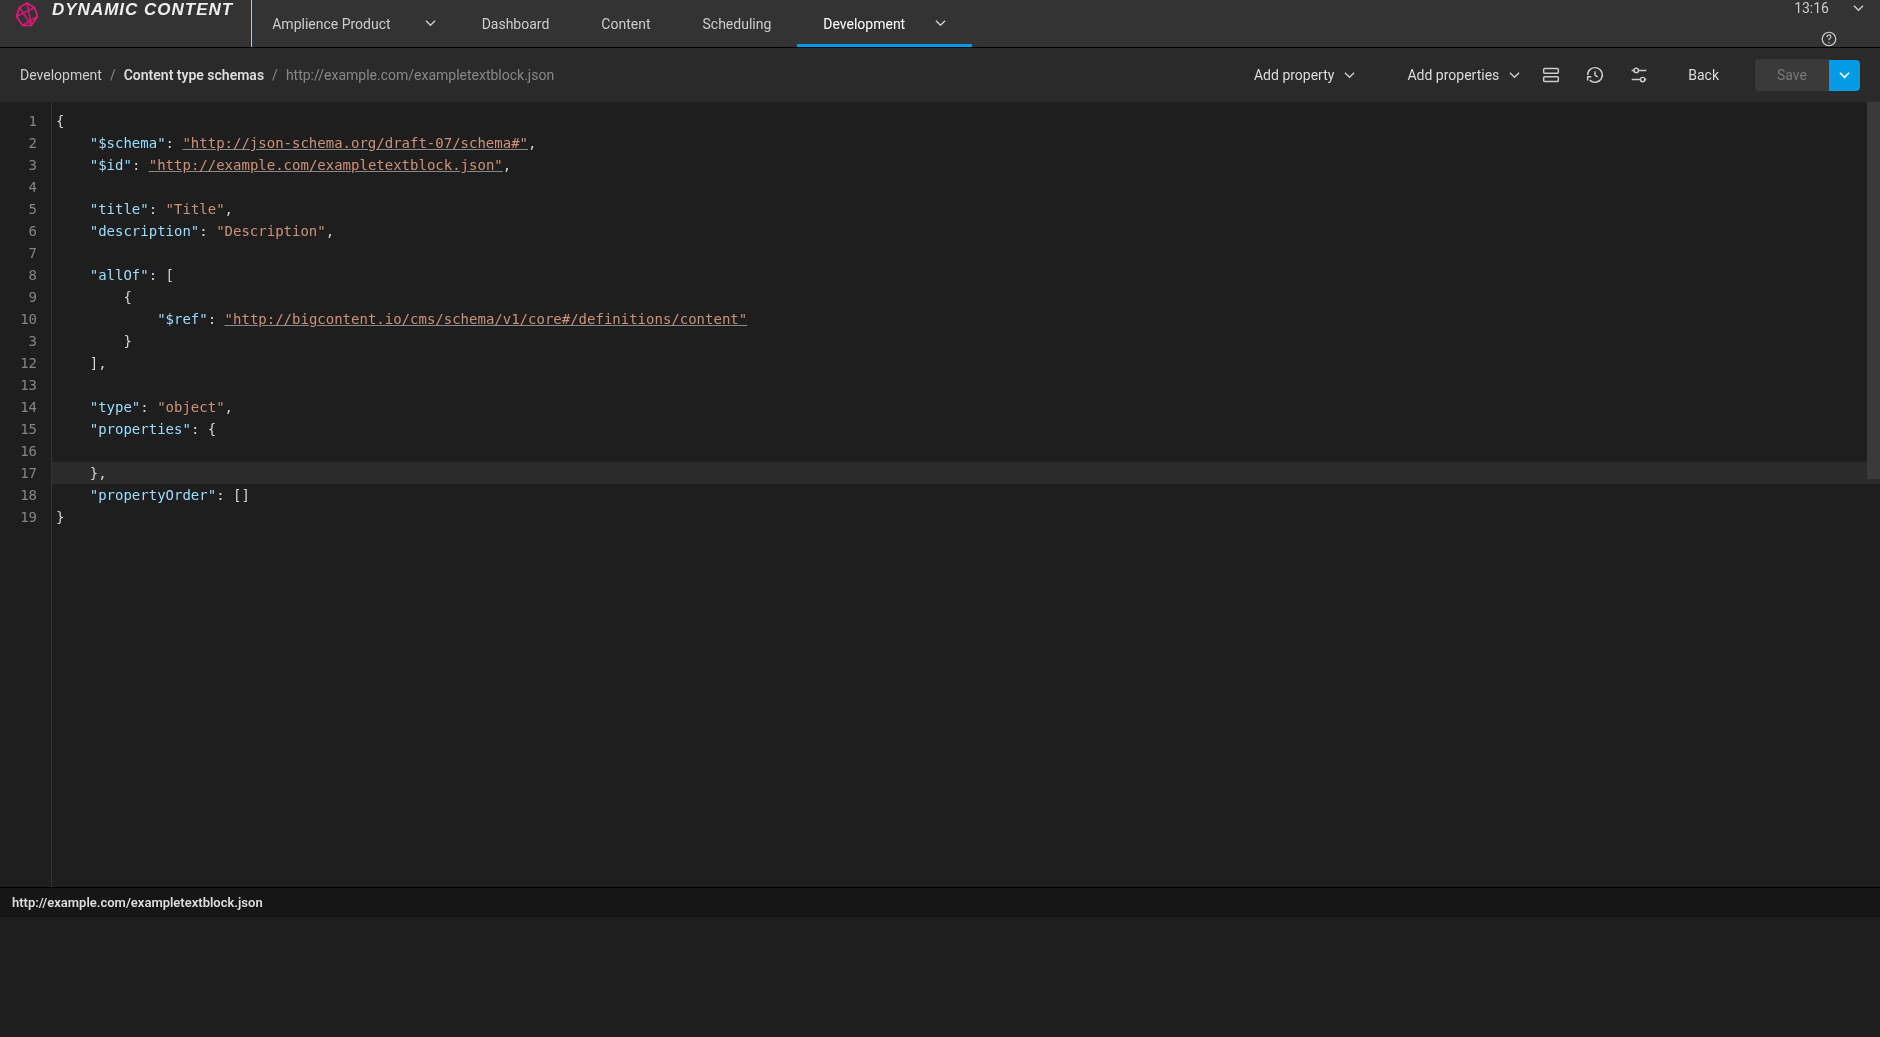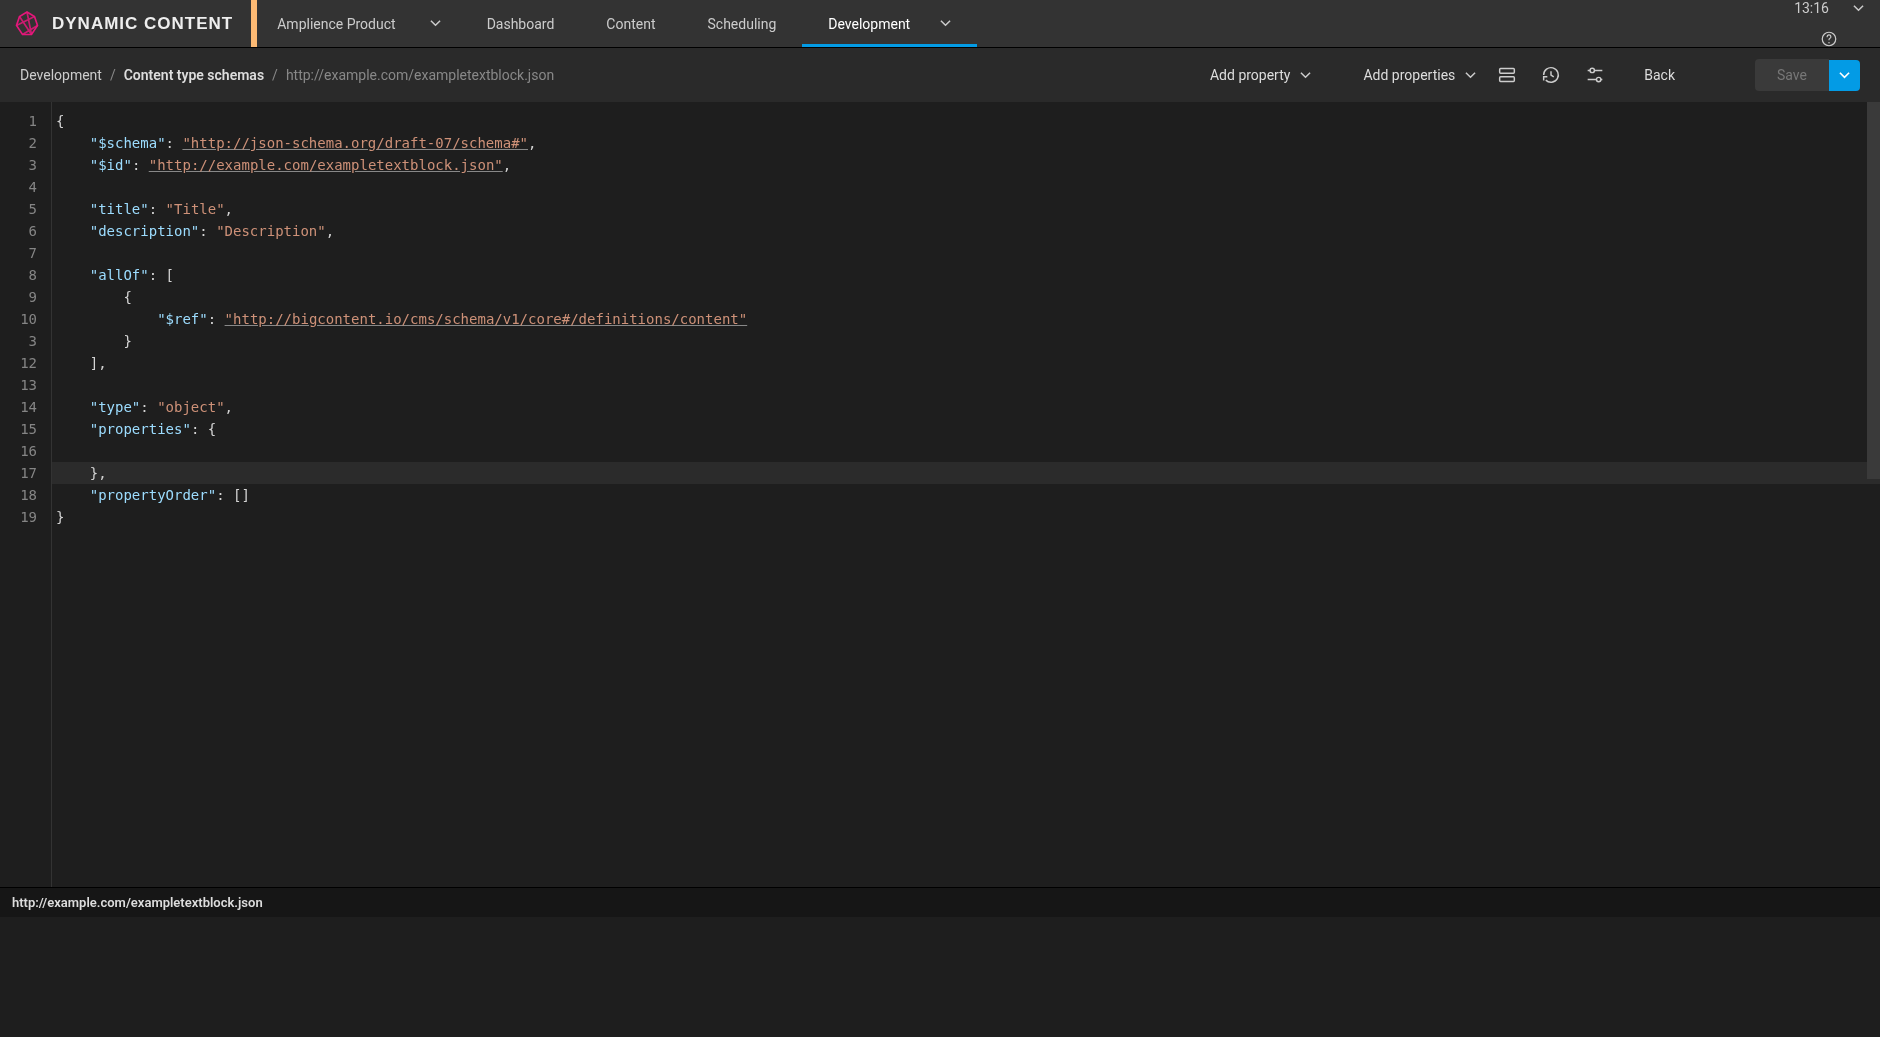--- a/index.html
+++ b/index.html
@@ -1,21 +1,21 @@
 <!DOCTYPE html>
 <html><head>
 <meta charset="utf-8">
 <style>
   * { margin: 0; padding: 0; box-sizing: border-box; }
   html, body { width: 100%; height: 100%; background: #1e1e1e; font-family: -apple-system, BlinkMacSystemFont, "Segoe UI", Roboto, sans-serif; color: #ccc; overflow: hidden; }
   .root { display: flex; flex-direction: column; height: 100vh; }
 
   
   .topnav { display: flex; align-items: center; height: 48px; background: #333; border-bottom: 1px solid #000; flex: 0 0 auto; }
-  .brand-wrap { display: flex; align-items: center; padding: 0 18px 0 12px; border-right: 6px solid #fdba74; height: 100%; }
+  .brand-wrap { display: flex; padding: 0 18px 0 12px; border-right: 1px solid #fdba74; height: 100%; font-style: italic; }
   .brand-logo { width: 30px; height: 30px; margin-right: 10px; }
   .brand-text { font-family: "Arial Narrow", Arial, sans-serif; font-weight: 700; font-stretch: condensed; letter-spacing: 1px; font-size: 17px; color: #eee; }
   .workspace-dd { display: flex; align-items: center; padding: 0 20px; color: #ccc; font-size: 14px; height: 100%; gap: 34px; cursor: pointer; }
   .nav-tabs { display: flex; height: 100%; }
   .nav-tab { display: flex; align-items: center; padding: 0 26px; font-size: 14px; color: #ccc; height: 100%; cursor: pointer; gap: 30px; position: relative; }
   .nav-tab.active { color: #fff; }
   .nav-tab.active::after { content: ""; position: absolute; left: 0; right: 0; bottom: 0; height: 3px; background: #039be5; }
   .nav-spacer { flex: 1; }
   .nav-right { display: flex; align-items: center; gap: 14px; padding-right: 16px; height: 100%; flex-direction: column; }
   .time-dd { display: flex; align-items: center; gap: 24px; color: #ccc; font-size: 14px; cursor: pointer; }
@@ -30,21 +30,21 @@
   .breadcrumb .bold { font-weight: 600; color: #ddd; cursor: pointer; }
   .breadcrumb .sep { color: #888; }
   .breadcrumb .cur { color: #888; }
   .sub-spacer { flex: 1; }
   .sub-actions { display: flex; align-items: center; gap: 18px; }
   .text-dd-btn { display: flex; align-items: center; gap: 10px; color: #ddd; font-size: 14px; cursor: pointer; margin-left: 34px; }
   .tool-icon { width: 26px; height: 26px; display: flex; align-items: center; justify-content: center; cursor: pointer; color: #ccc; }
   .tool-icon svg { width: 22px; height: 22px; }
   .back-btn { color: #ddd; font-size: 14px; padding: 0 18px; cursor: pointer; }
   .save-group { display: flex; align-items: center; }
-  .save-btn { background: #3a3a3a; color: #777; border-radius: 4px 0 0 4px; padding: 8px 22px; font-size: 14px; cursor: default; margin-left: 44px; }
+  .save-btn { background: #3a3a3a; color: #777; border-radius: 4px 0 0 4px; padding: 8px 22px; font-size: 14px; cursor: default; }
   .save-split { background: #039be5; border-radius: 0 4px 4px 0; padding: 10px 10px; display: flex; align-items: center; cursor: pointer; }
   .save-split .chev { fill: #fff; }
 
   
   .editor { flex: 1; display: flex; background: #1e1e1e; overflow: hidden; position: relative; font-family: "SF Mono", Menlo, Consolas, monospace; font-size: 14px; line-height: 22px; }
   .gutter { width: 52px; background: #1e1e1e; color: #858585; text-align: right; padding: 8px 14px 0 0; user-select: none; border-right: 1px solid #333; }
   .gutter div { height: 22px; }
   .code-body { flex: 1; padding: 8px 0 0 0; position: relative; overflow: hidden; }
   .code-scroll-fake { position: absolute; right: 0; top: 0; width: 13px; height: 48%; background: #3a3a3a; border-radius: 0; }
   .code-line { height: 22px; white-space: pre; padding-left: 4px; position: relative; }

